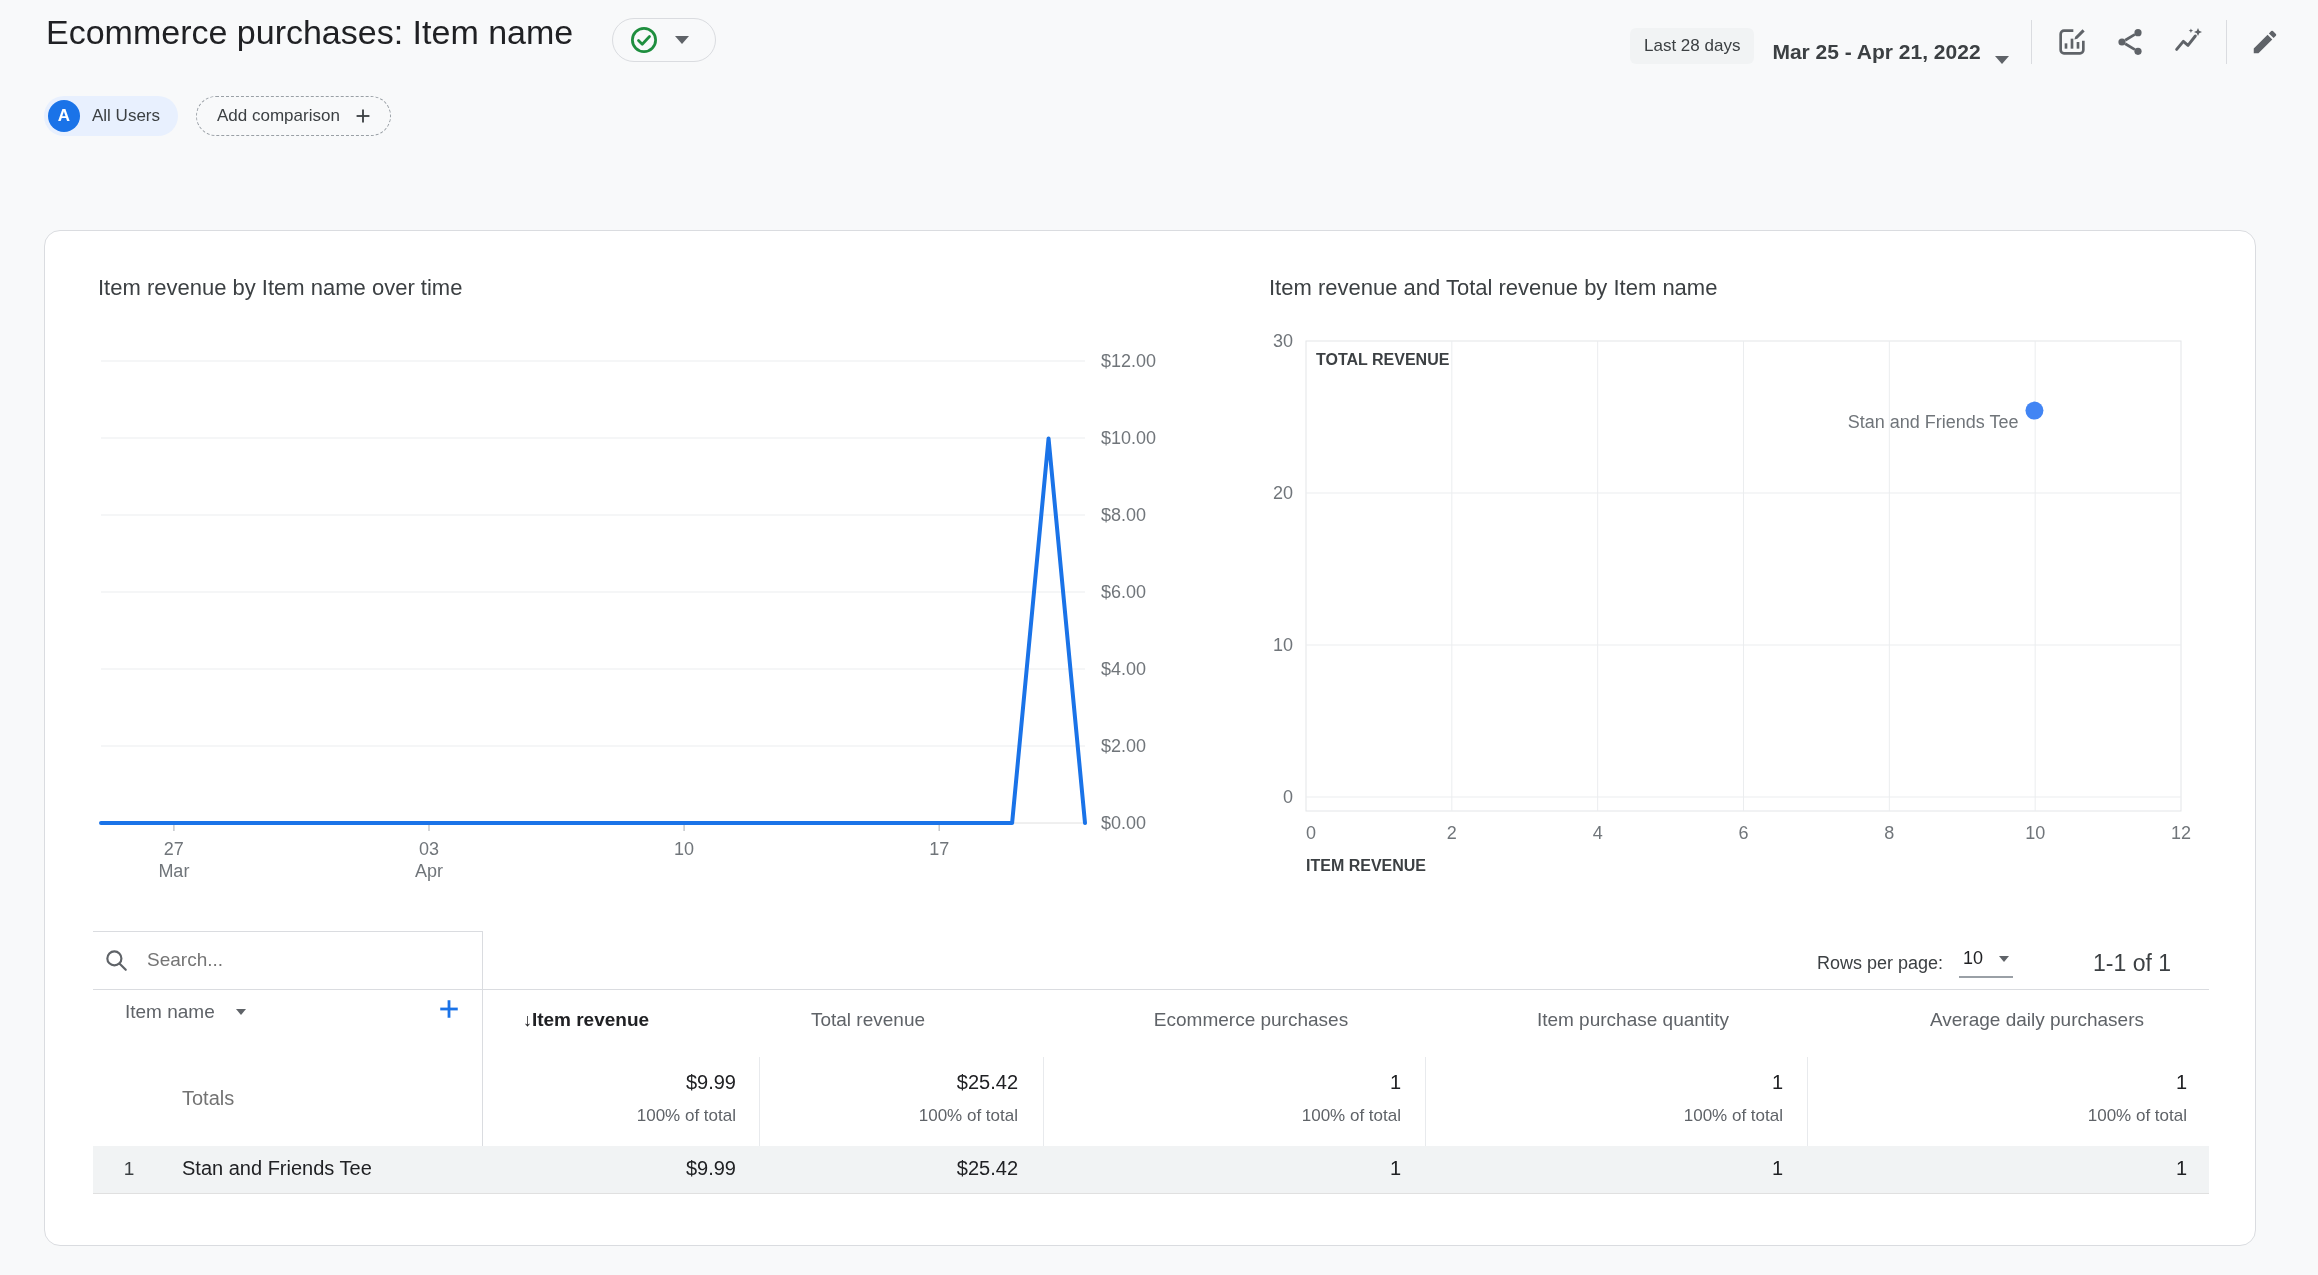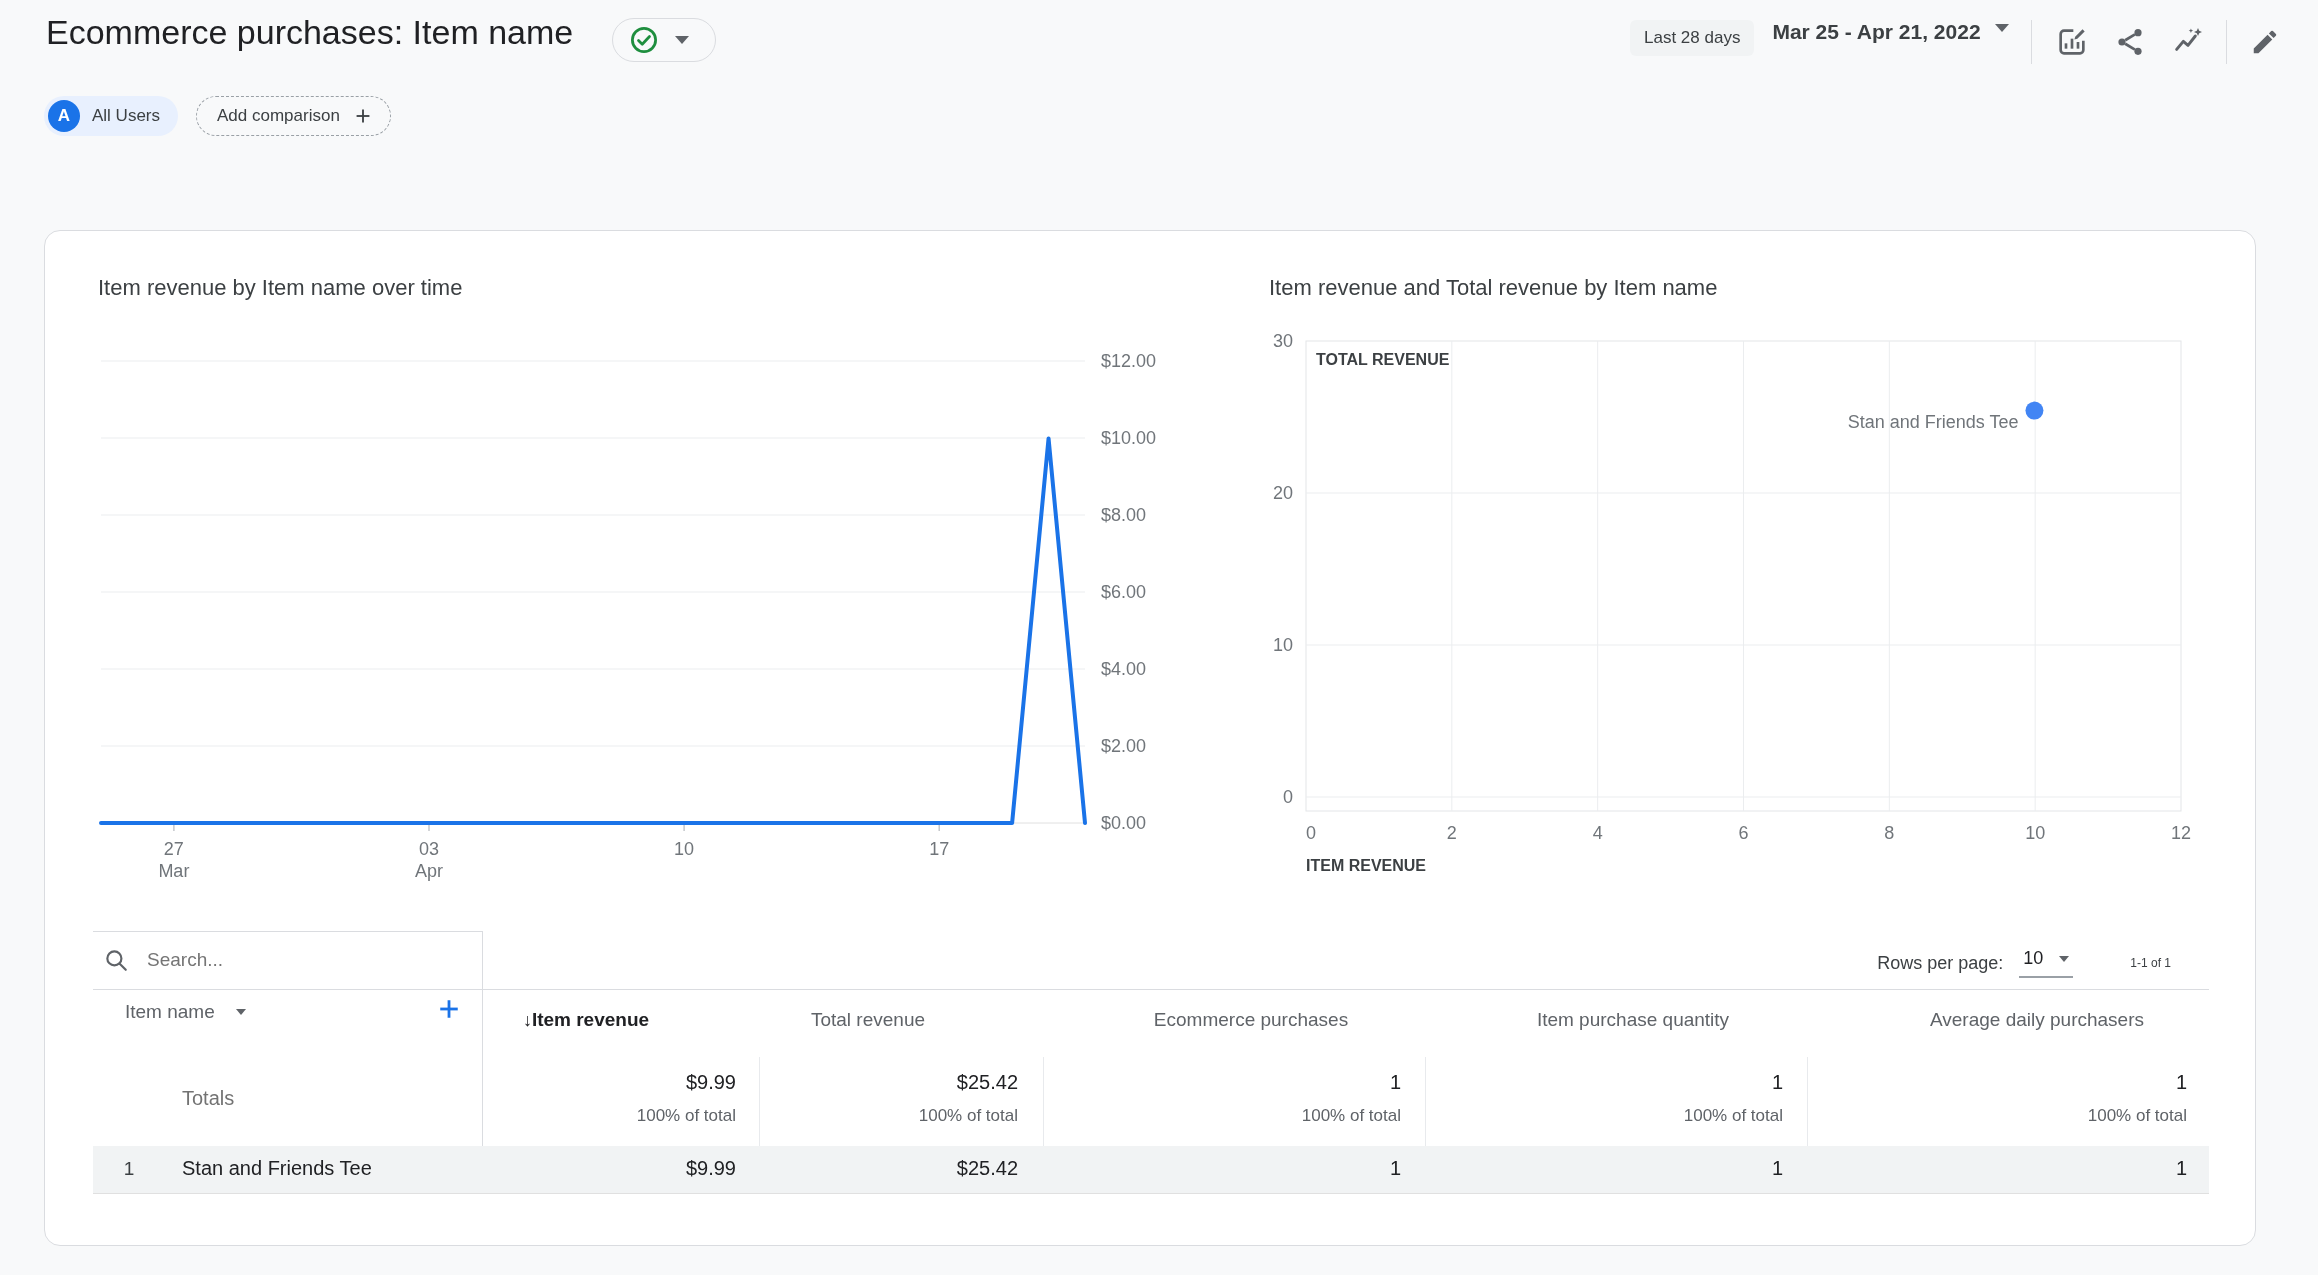--- a/index.html
+++ b/index.html
@@ -23,21 +23,21 @@
     height:40px; border-radius:20px; background:#e8f0fe; display:flex; align-items:center;
     padding:0 18px 0 4px; gap:12px;
   }
   .avatar { width:32px; height:32px; border-radius:50%; background:#1a73e8; color:#fff;
     display:flex; align-items:center; justify-content:center; font-size:17px; font-weight:700; }
   .chip-label { font-size:17px; color:#3c4043; }
   .chip-add {
     height:40px; border-radius:20px; border:1px dashed #9aa0a6; display:flex; align-items:center;
     padding:0 16px 0 20px; gap:12px; background:transparent;
   }
-  .date-cluster { top:20px; left:1630px; height:44px; display:flex; align-items:flex-start; }
+  .date-cluster { top:20px; left:1630px; height:44px; display:flex; align-items:flex-end; }
   .date-preset { background:#f1f3f4; border-radius:6px; height:36px; line-height:36px;
     padding:0 14px; font-size:17px; font-weight:500; color:#3c4043; }
   .date-range { font-size:21px; font-weight:700; color:#3c4043; margin-left:18px; }
   .tb-divider { width:1px; height:44px; background:#dadce0; }
   .icon-btn { width:44px; height:44px; display:flex; align-items:center; justify-content:center; }
   .card {
     left:44px; top:230px; width:2212px; height:1016px; background:#fff;
     border:1px solid #dadce0; border-radius:16px;
   }
   .chart-title { font-size:22px; color:#3c4043; font-weight:400; }
@@ -48,21 +48,21 @@
   .tbl-vline-faint { width:0; border-left:1px solid #e8eaed; }
   .search-wrap { left:48px; top:700px; width:389px; height:58px; display:flex; align-items:center; gap:18px; padding-left:10px; }
   .search-input { border:none; outline:none; background:transparent; font-size:19px; color:#202124;
     font-family:"Liberation Sans","DejaVu Sans",sans-serif; width:280px; }
   .search-input::placeholder { color:#757575; }
   .rpp { top:712px; right:84px; height:40px; display:flex; align-items:center; }
   .rpp-label { font-size:18px; color:#3c4043; }
   .rpp-select { margin-left:16px; display:flex; align-items:center; gap:16px;
     border-bottom:2px solid #9aa0a6; padding:0 4px 7px 4px; }
   .rpp-value { font-size:18px; color:#202124; }
-  .pagination { font-size:12px; color:#3c4043; margin-left:57px; }
+  .pagination { font-size:23px; color:#3c4043; margin-left:80px; }
   .dim-header { left:80px; top:770px; display:flex; align-items:center; gap:21px; }
   .dim-label { font-size:19px; color:#5f6368; }
   .col-h { top:778px; width:300px; text-align:center; font-size:19px; color:#5f6368; }
   .col-h.sorted { color:#202124; font-weight:600; }
   .sort-arrow { font-size:18px; font-weight:400; }
   .cell { width:300px; text-align:right; }
   .tot-value { font-size:20px; color:#202124; font-weight:500; }
   .tot-share { font-size:17px; color:#5f6368; margin-top:12px; }
   .row-bg { left:48px; top:915px; width:2116px; height:48px; background:#f1f3f4; border-bottom:1px solid #e0e0e0; }
   .row-value { font-size:20px; color:#202124; }

